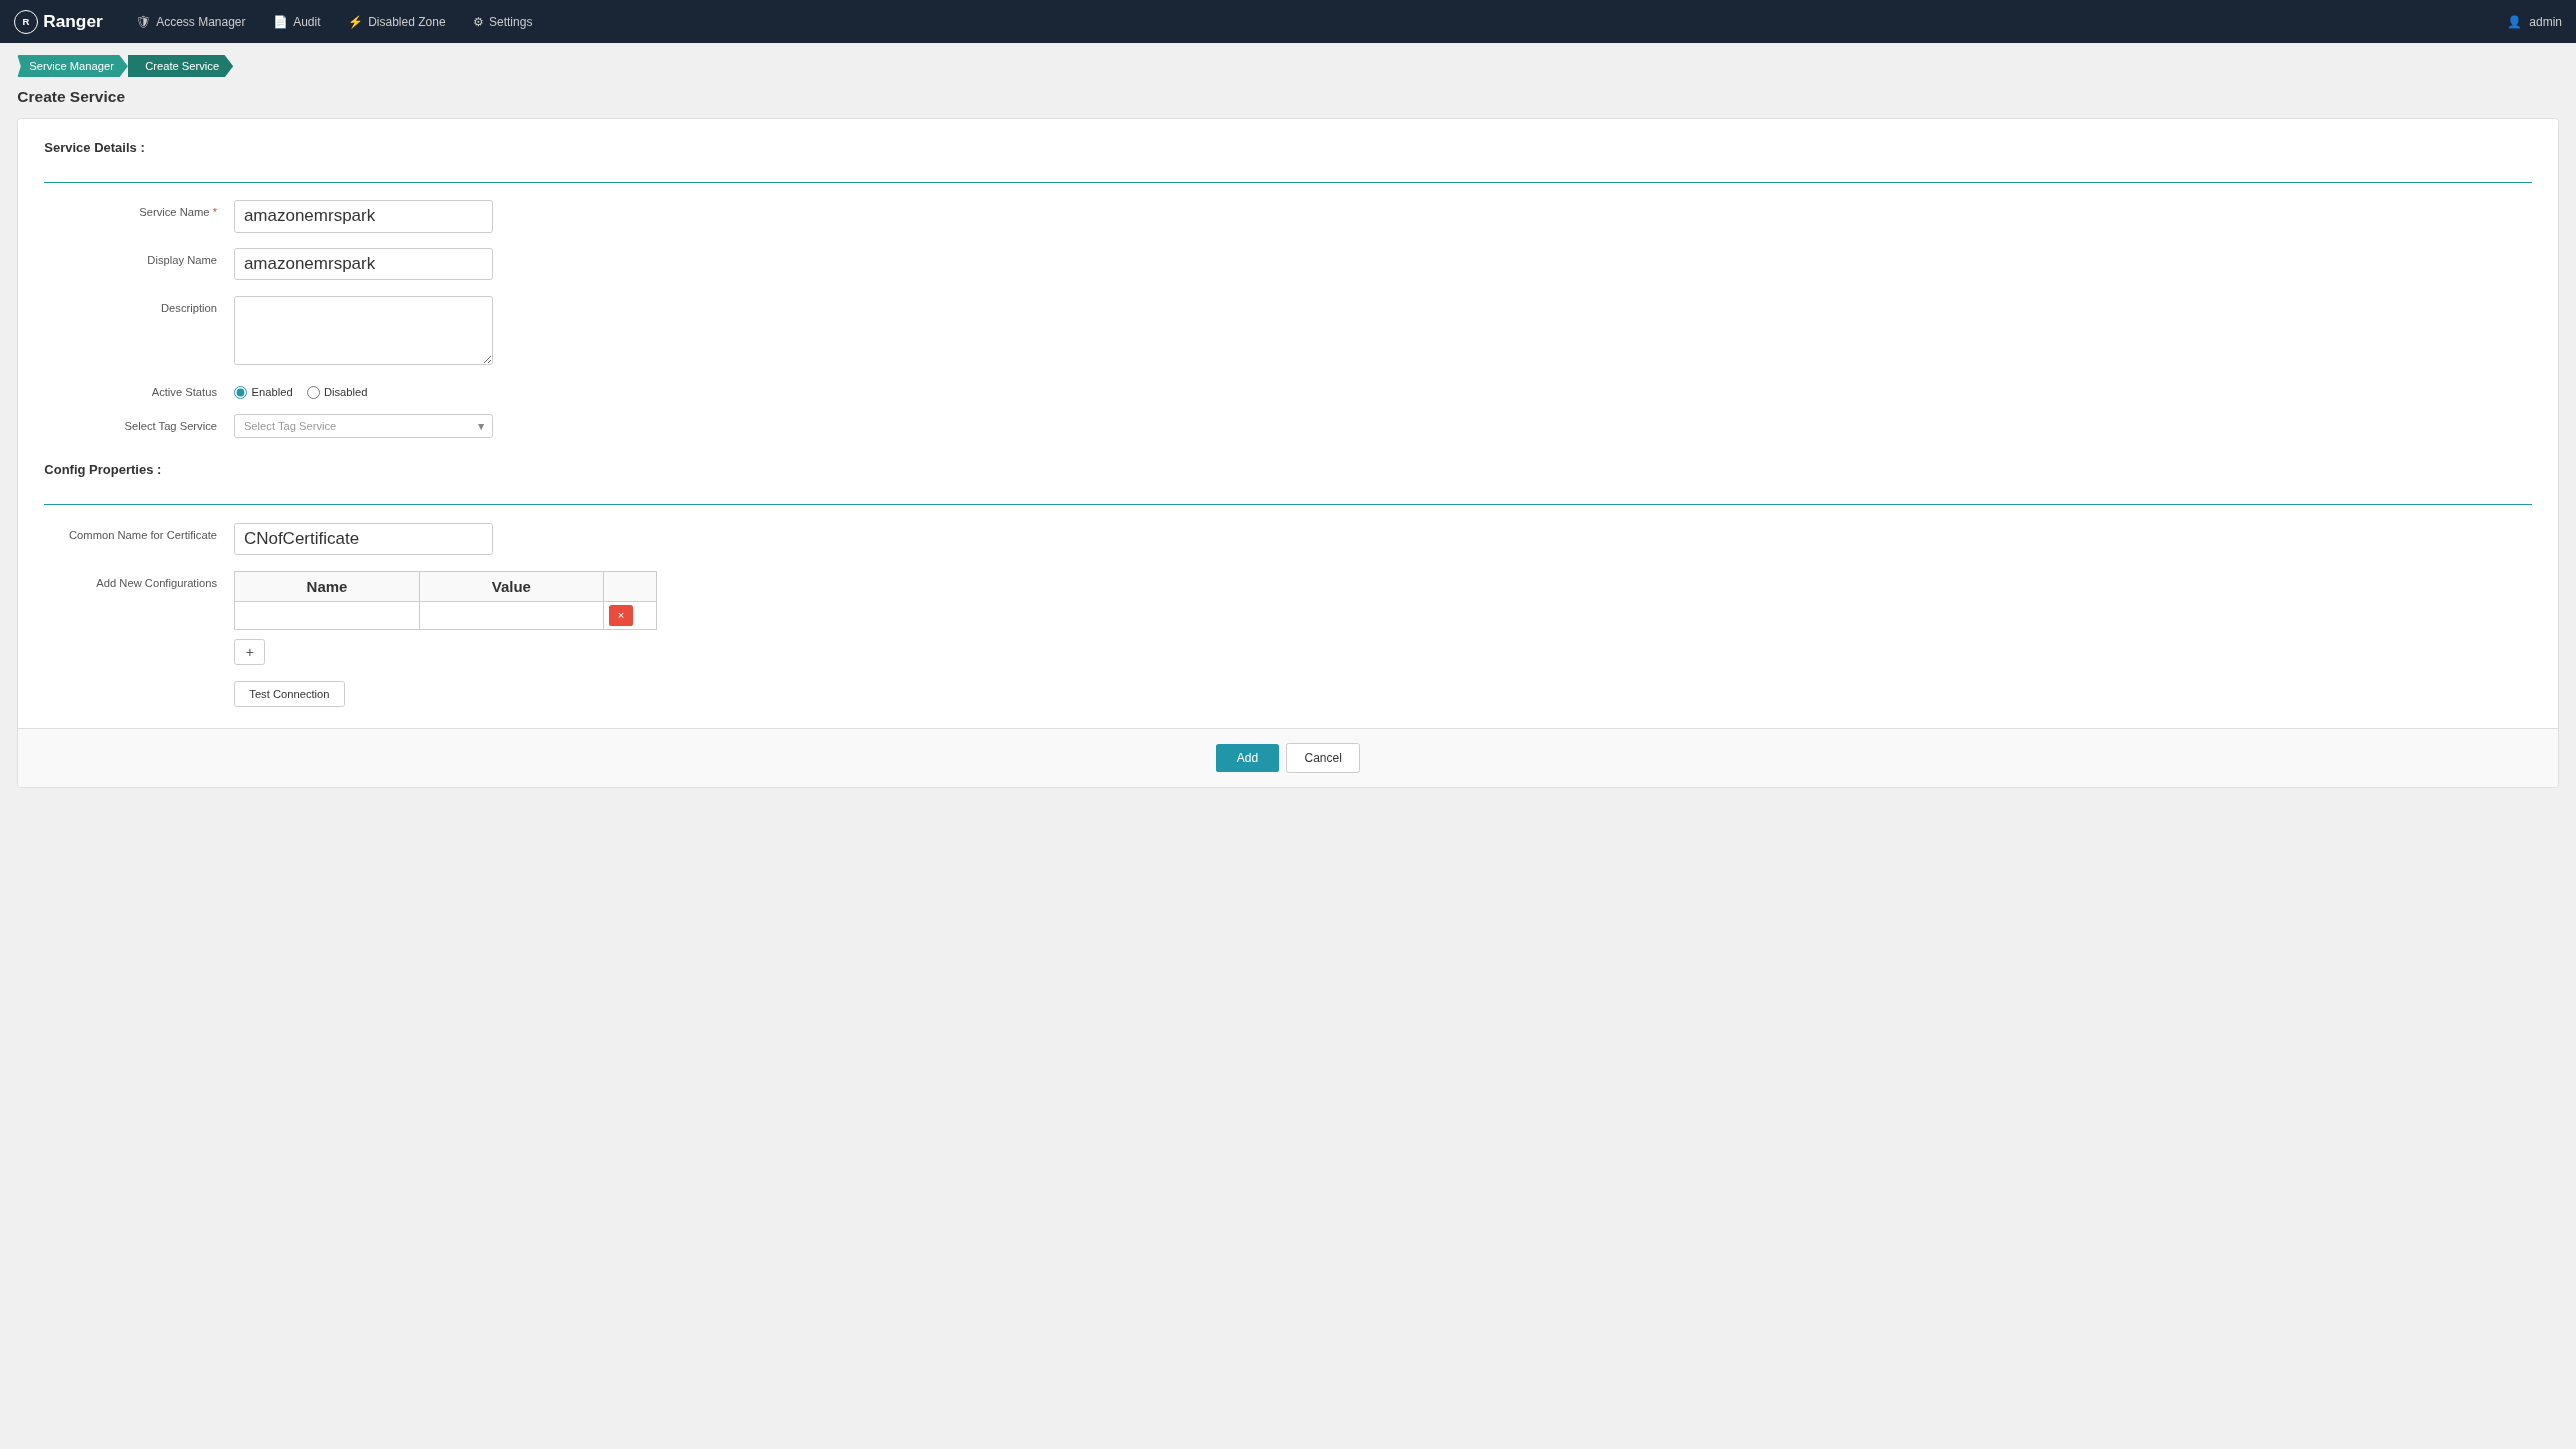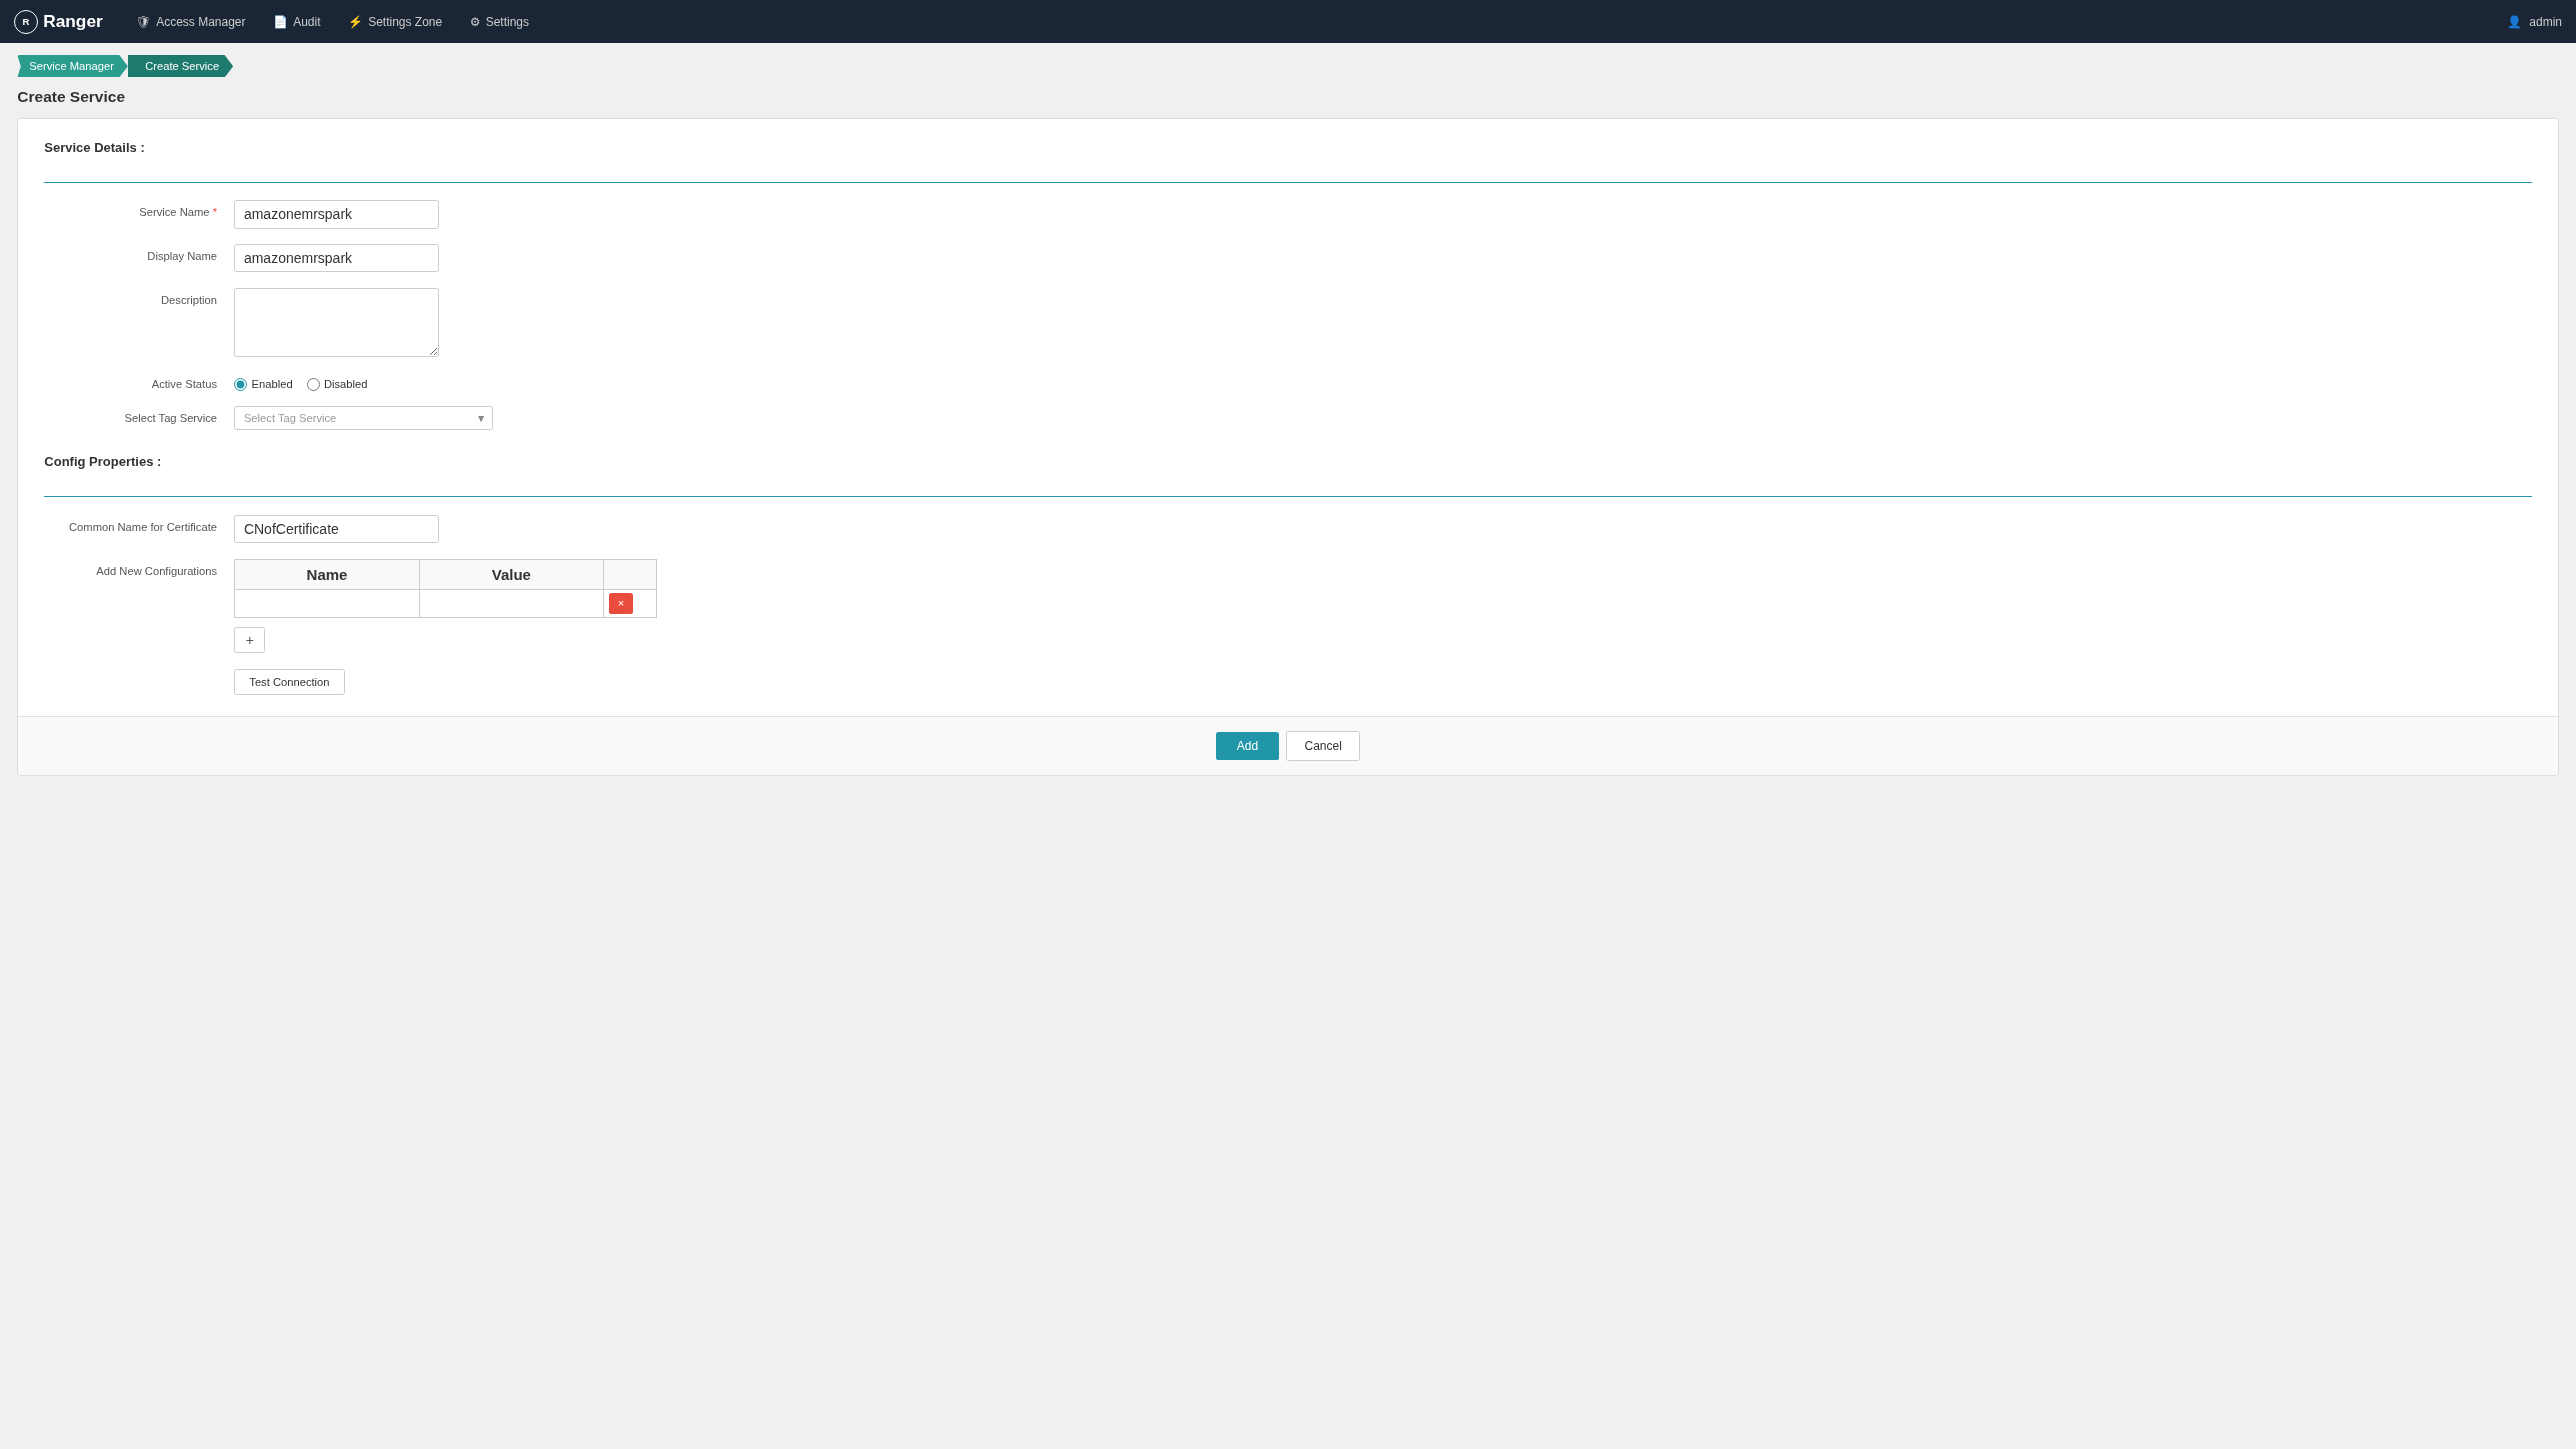--- a/index.html
+++ b/index.html
@@ -122,25 +122,25 @@
       width: 190px;
       min-width: 190px;
       text-align: right;
       padding-right: 17.3px;
       padding-top: 6px;
       font-size: 11.2px;
       color: #555;
     }
     .form-label .required { color: #e74c3c; }
     .form-control {
-      width: 205px;
+      width: 259px;
       padding: 5.2px 8.6px;
       border: 0.9px solid #ccc;
       border-radius: 2.6px;
-      font-size: 14px;
+      font-size: 17px;
       color: #333;
       outline: none;
     }
     textarea.form-control {
       height: 69px;
       resize: both;
     }
 
     
     .radio-group {
@@ -292,21 +292,21 @@
     <a class="nav-item">
       <span class="nav-item-icon">🛡</span>
       <span>Access Manager</span>
     </a>
     <a class="nav-item">
       <span class="nav-item-icon">📄</span>
       <span>Audit</span>
     </a>
     <a class="nav-item">
       <span class="nav-item-icon">⚡</span>
-      <span>Settings Zone</span>
+      <span>Disabled Zone</span>
     </a>
     <a class="nav-item">
       <span class="nav-item-icon">⚙</span>
       <span>Settings</span>
     </a>
   </div>
   <div class="nav-right">
     <span>👤</span>
     <span>admin</span>
   </div>

